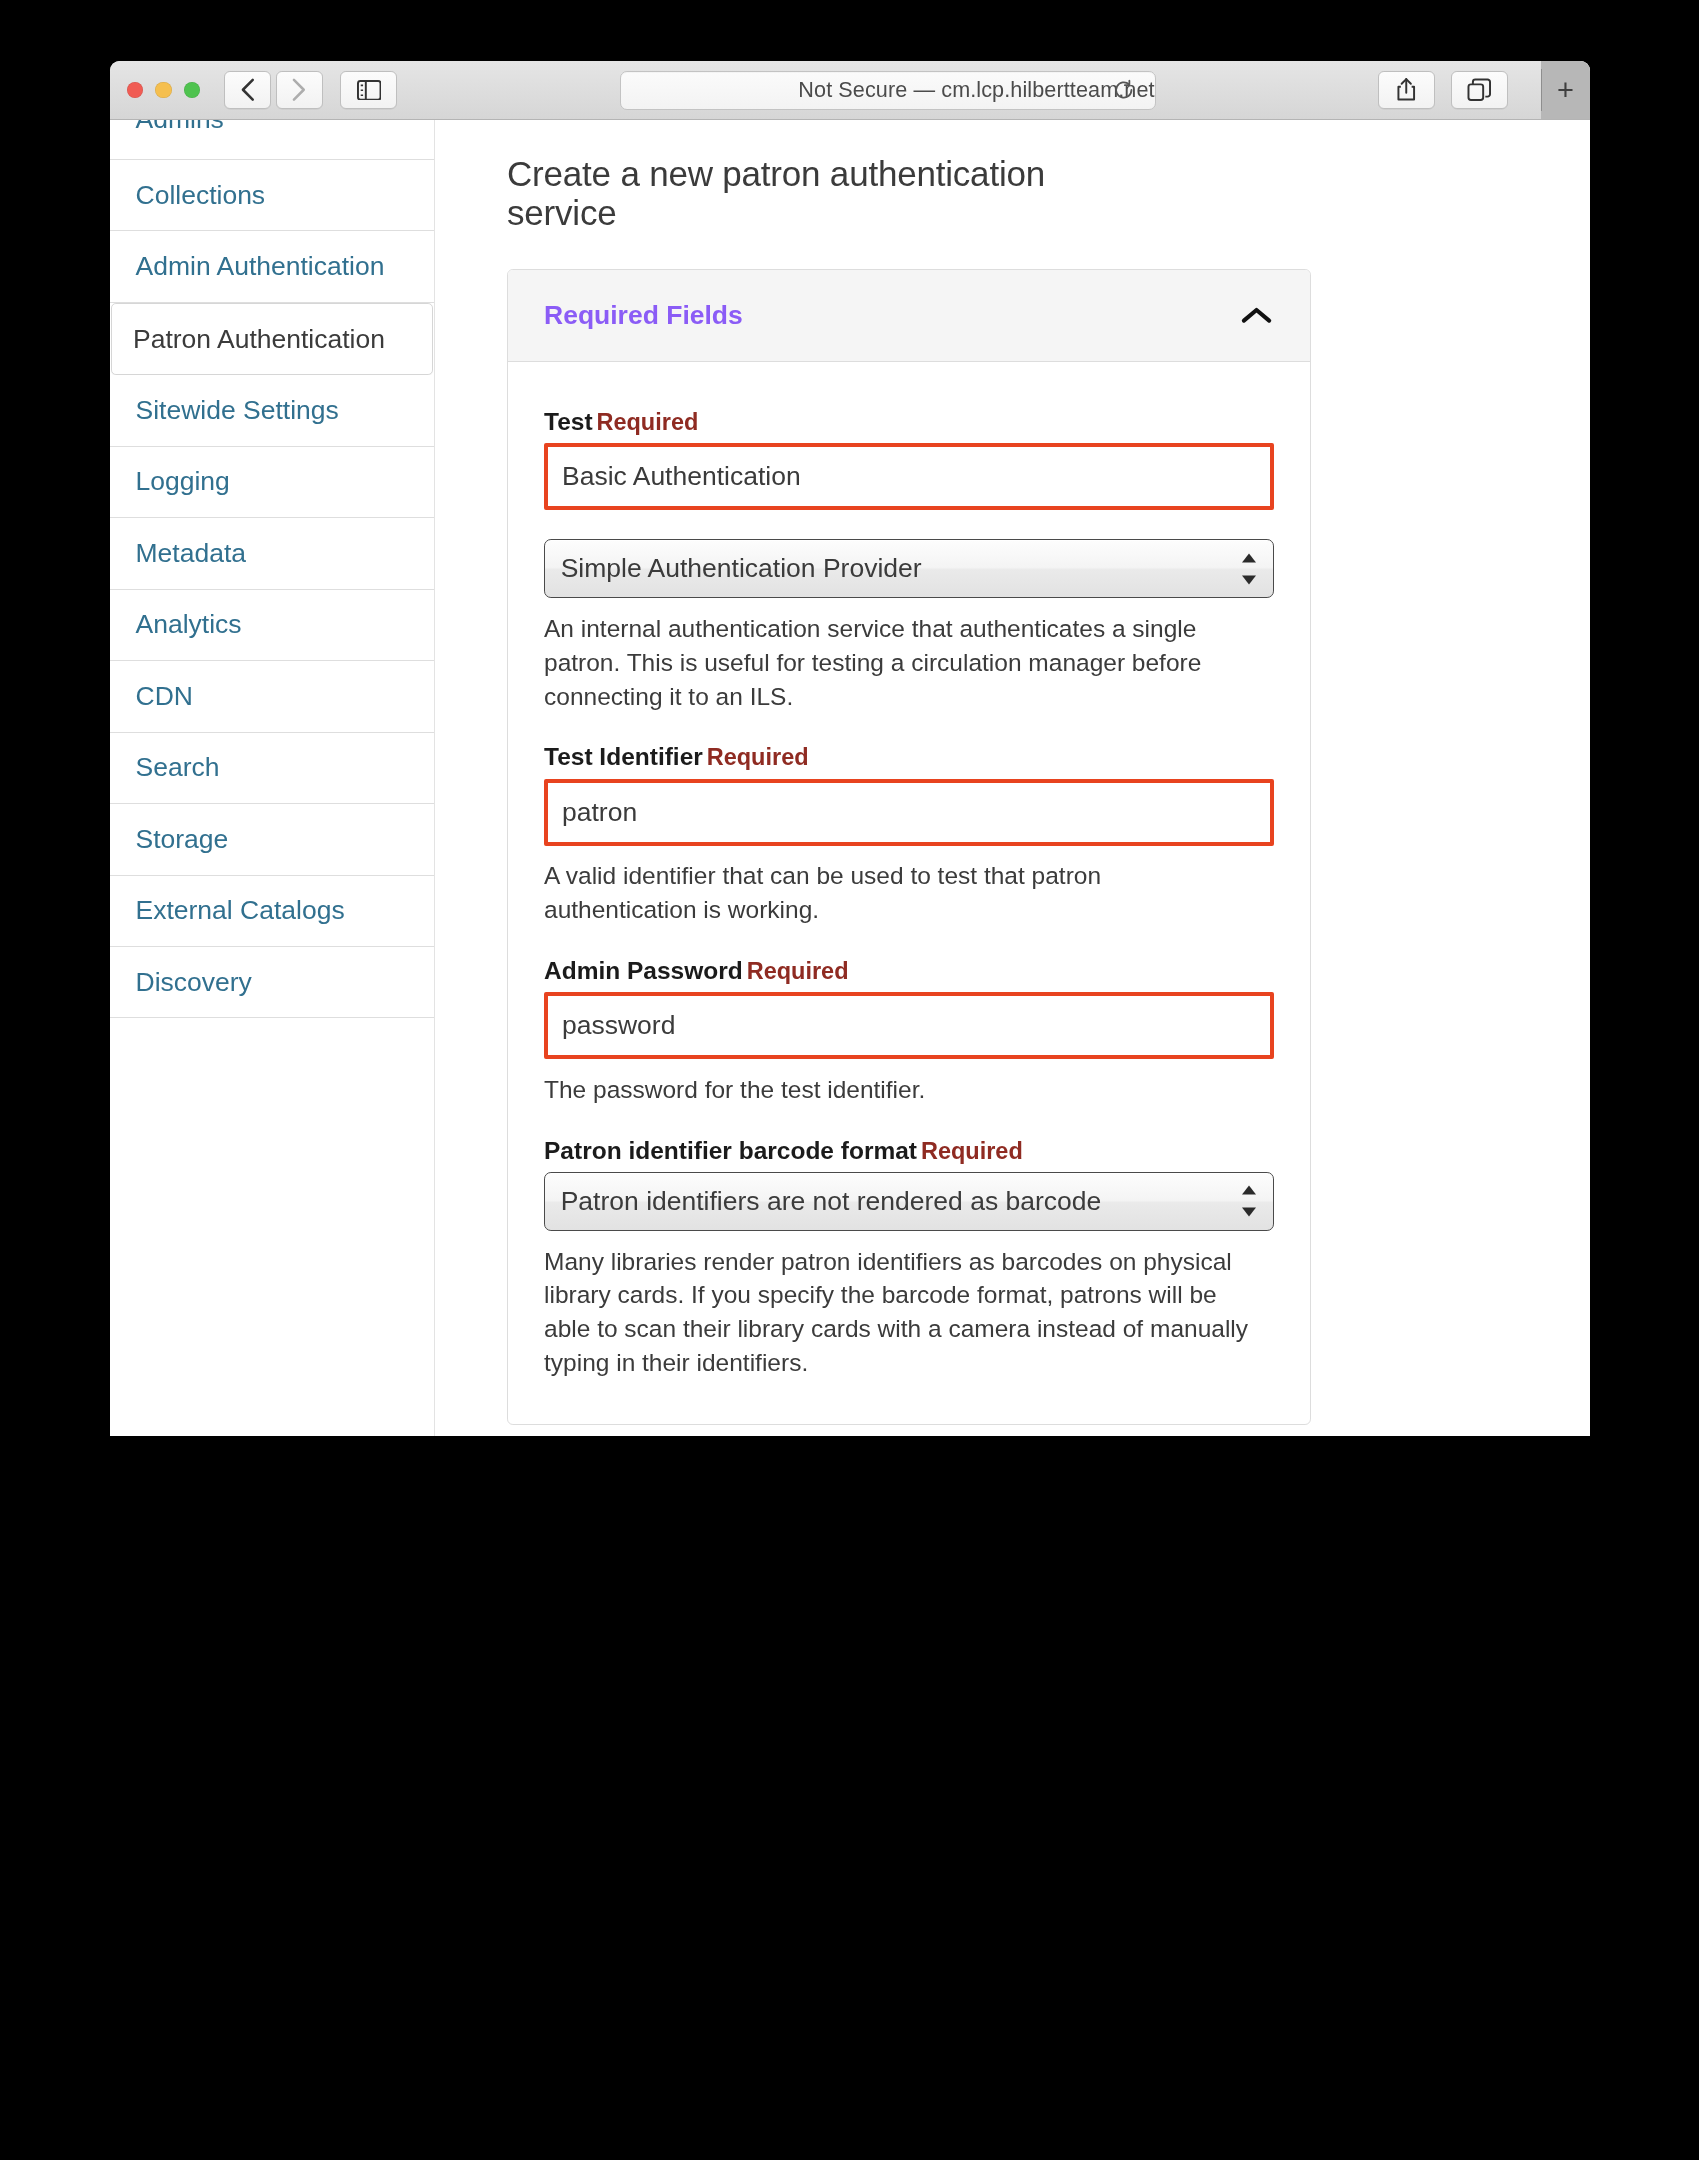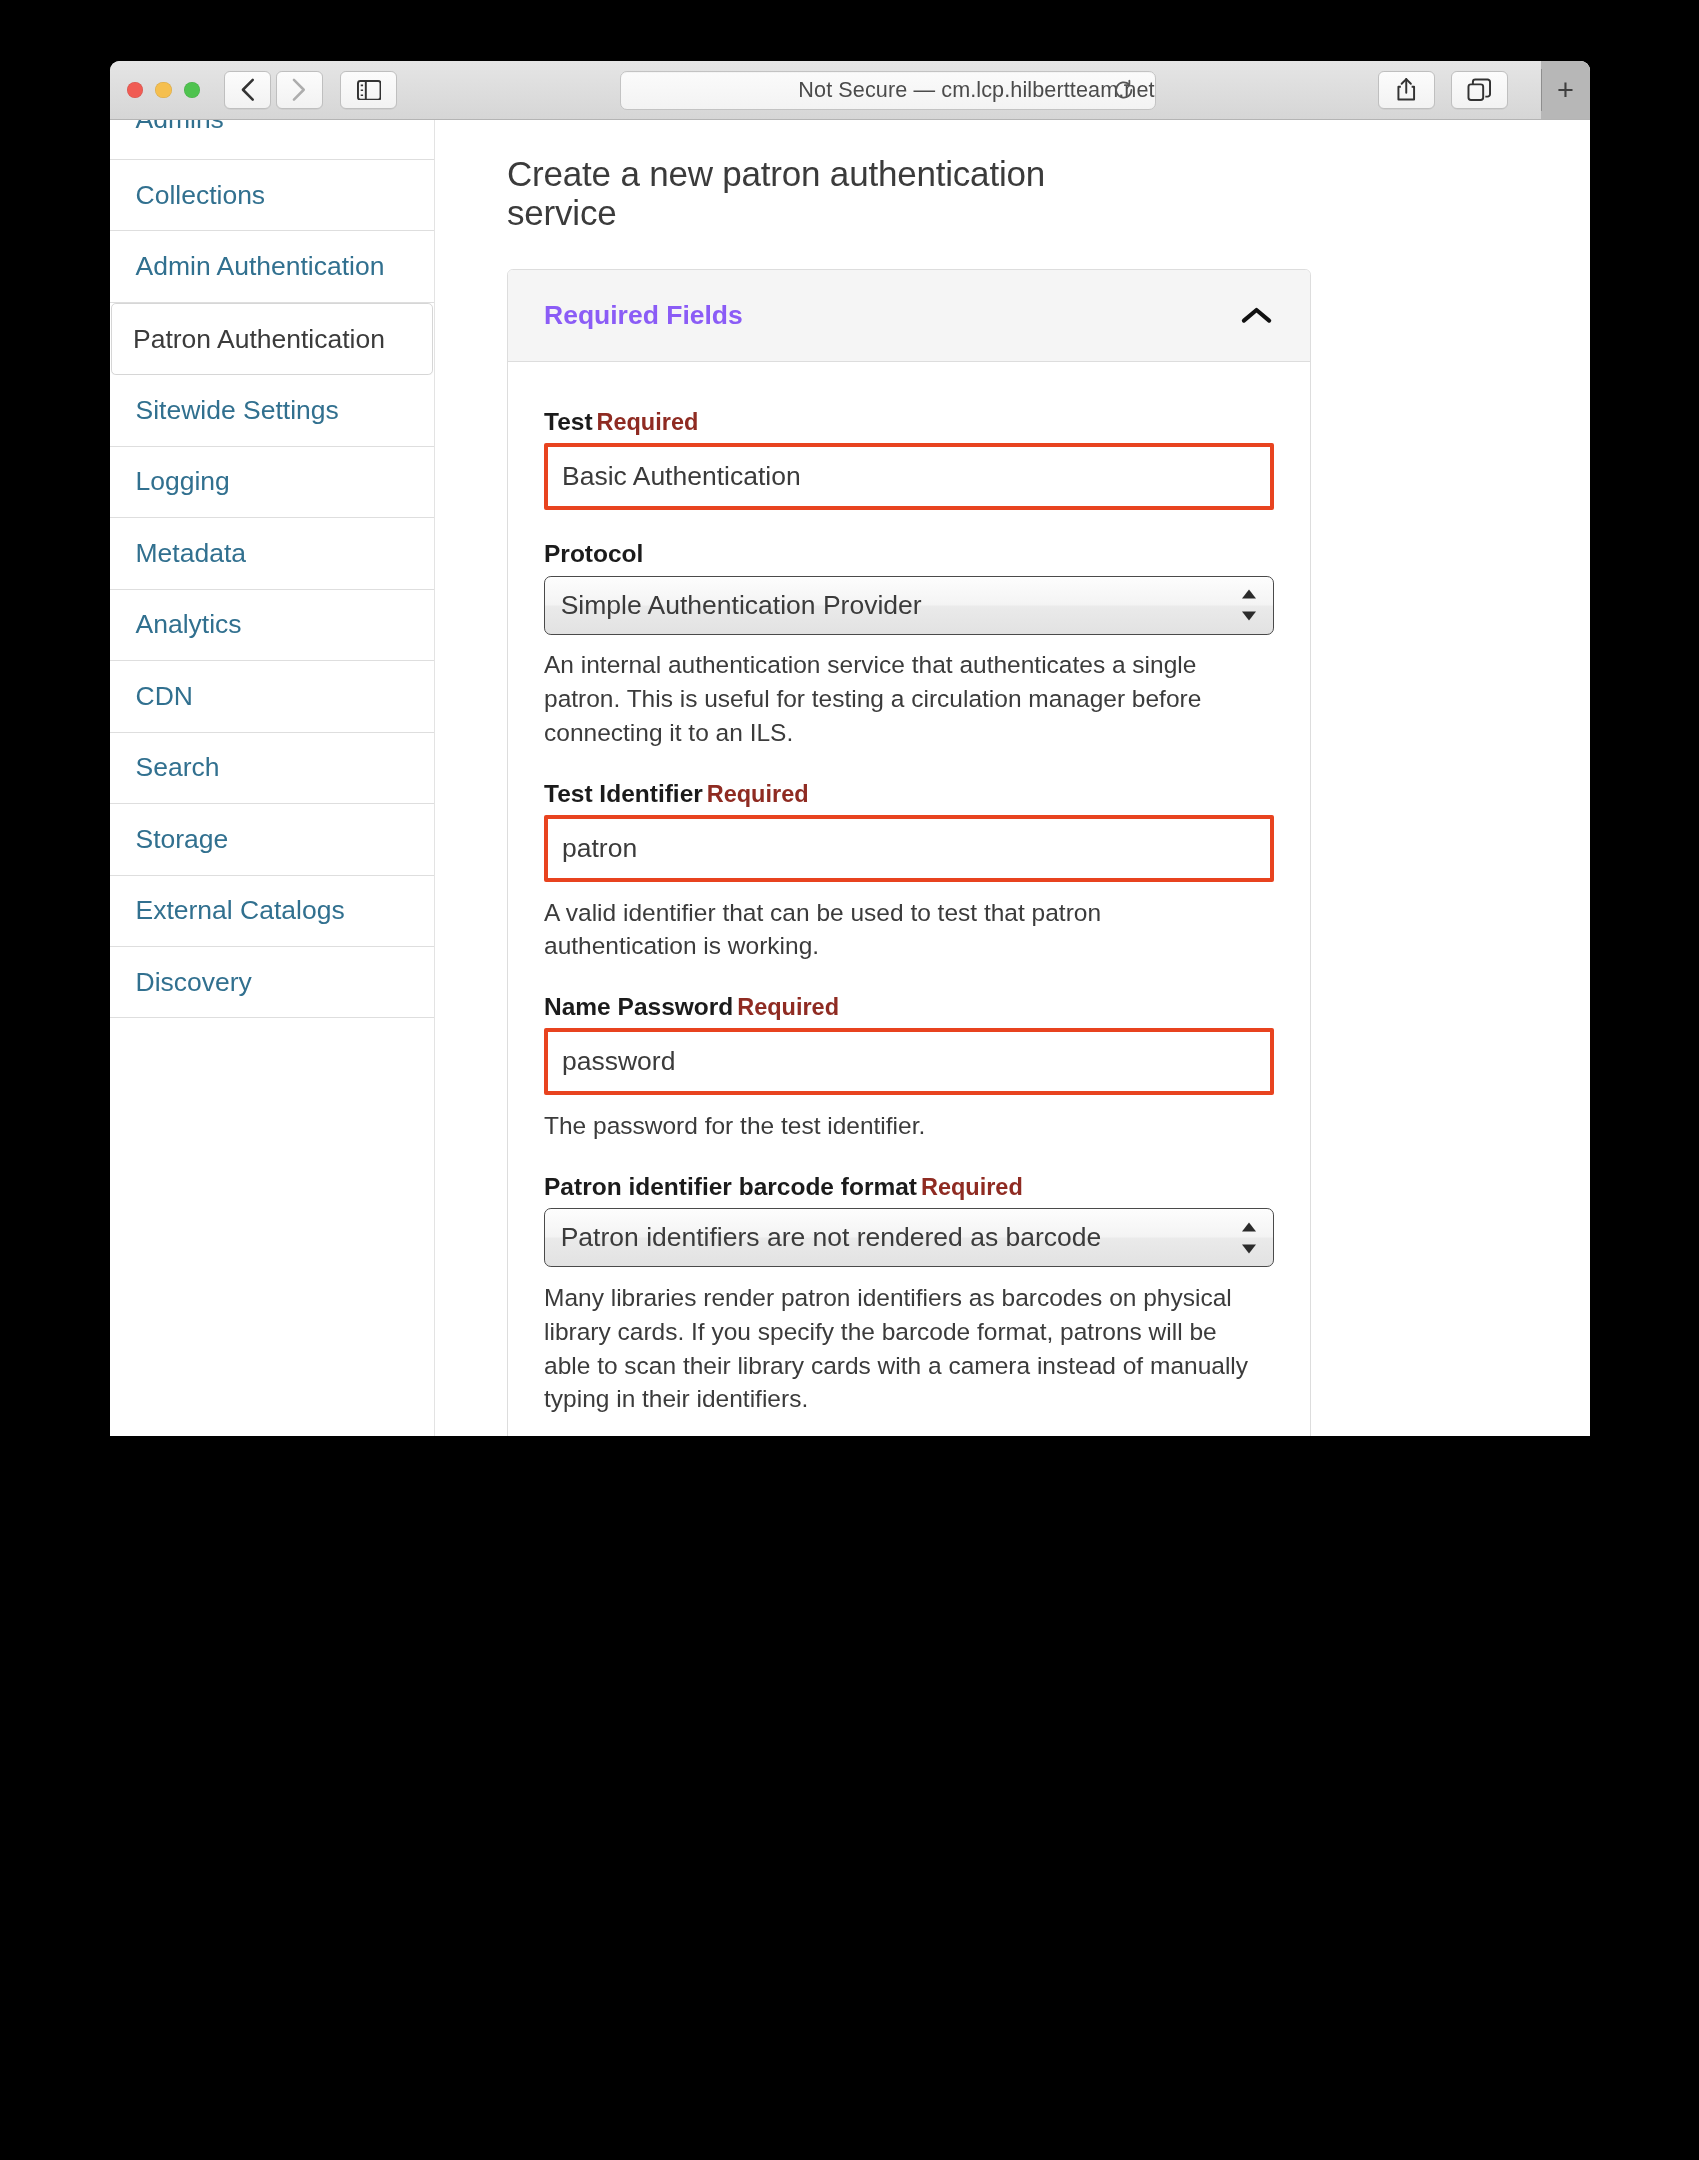--- a/index.html
+++ b/index.html
@@ -404,23 +404,20 @@
           <div class="field">
             <div class="field-label">
               <span>Test</span><span class="req">Required</span>
             </div>
             <div class="hl-wrap">
               <input class="text-input" type="text" value="Basic Authentication" style="">
             </div>
           </div>
 
           <div class="field">
-            <div class="field-label">
-              <span>Protocol</span>
-            </div>
             <div class="select-wrap">
               <div class="sel">
                 <span>Simple Authentication Provider</span>
               </div>
               <div class="stepper">
                 <span class="up"></span>
                   <span class="down"></span>
               </div>
             </div>
             <div class="help">An internal authentication service that authenticates a single patron. This is useful for testing a circulation manager before connecting it to an ILS.</div>
@@ -431,21 +428,21 @@
               <span>Test Identifier</span><span class="req">Required</span>
             </div>
             <div class="hl-wrap">
               <input class="text-input" type="text" value="patron" style="">
             </div>
             <div class="help">A valid identifier that can be used to test that patron authentication is working.</div>
           </div>
 
           <div class="field">
             <div class="field-label">
-              <span>Name Password</span><span class="req">Required</span>
+              <span>Admin Password</span><span class="req">Required</span>
             </div>
             <div class="hl-wrap">
               <input class="text-input" type="text" value="password" style="">
             </div>
             <div class="help">The password for the test identifier.</div>
           </div>
 
           <div class="field">
             <div class="field-label">
               <span>Patron identifier barcode format</span><span class="req">Required</span>

